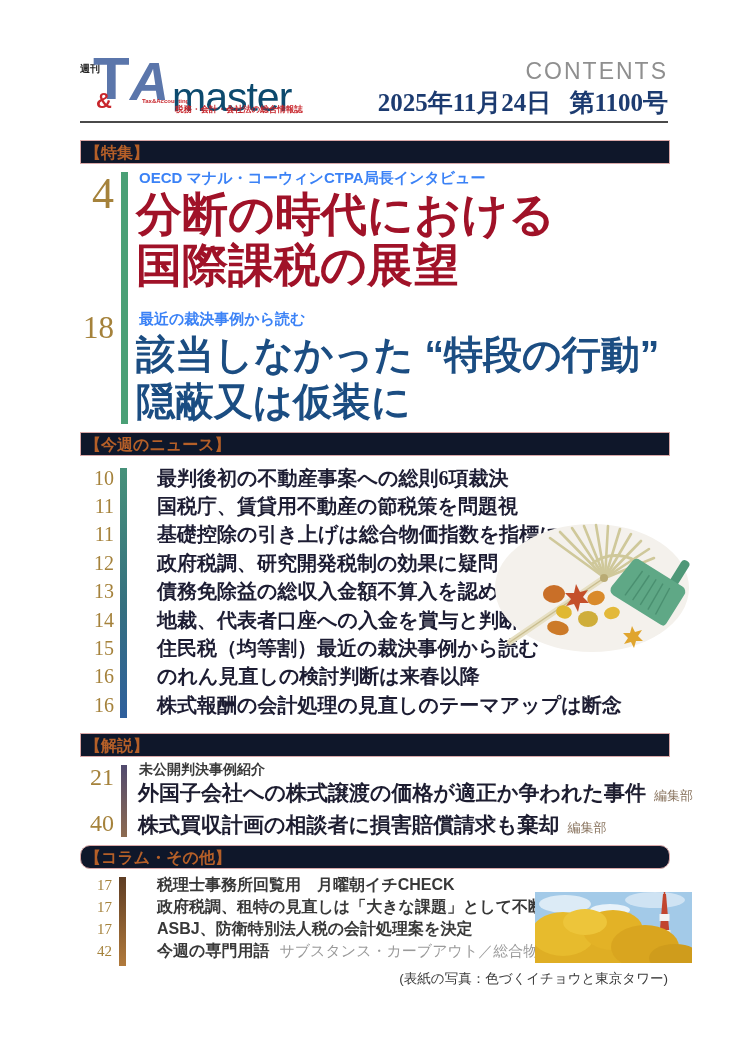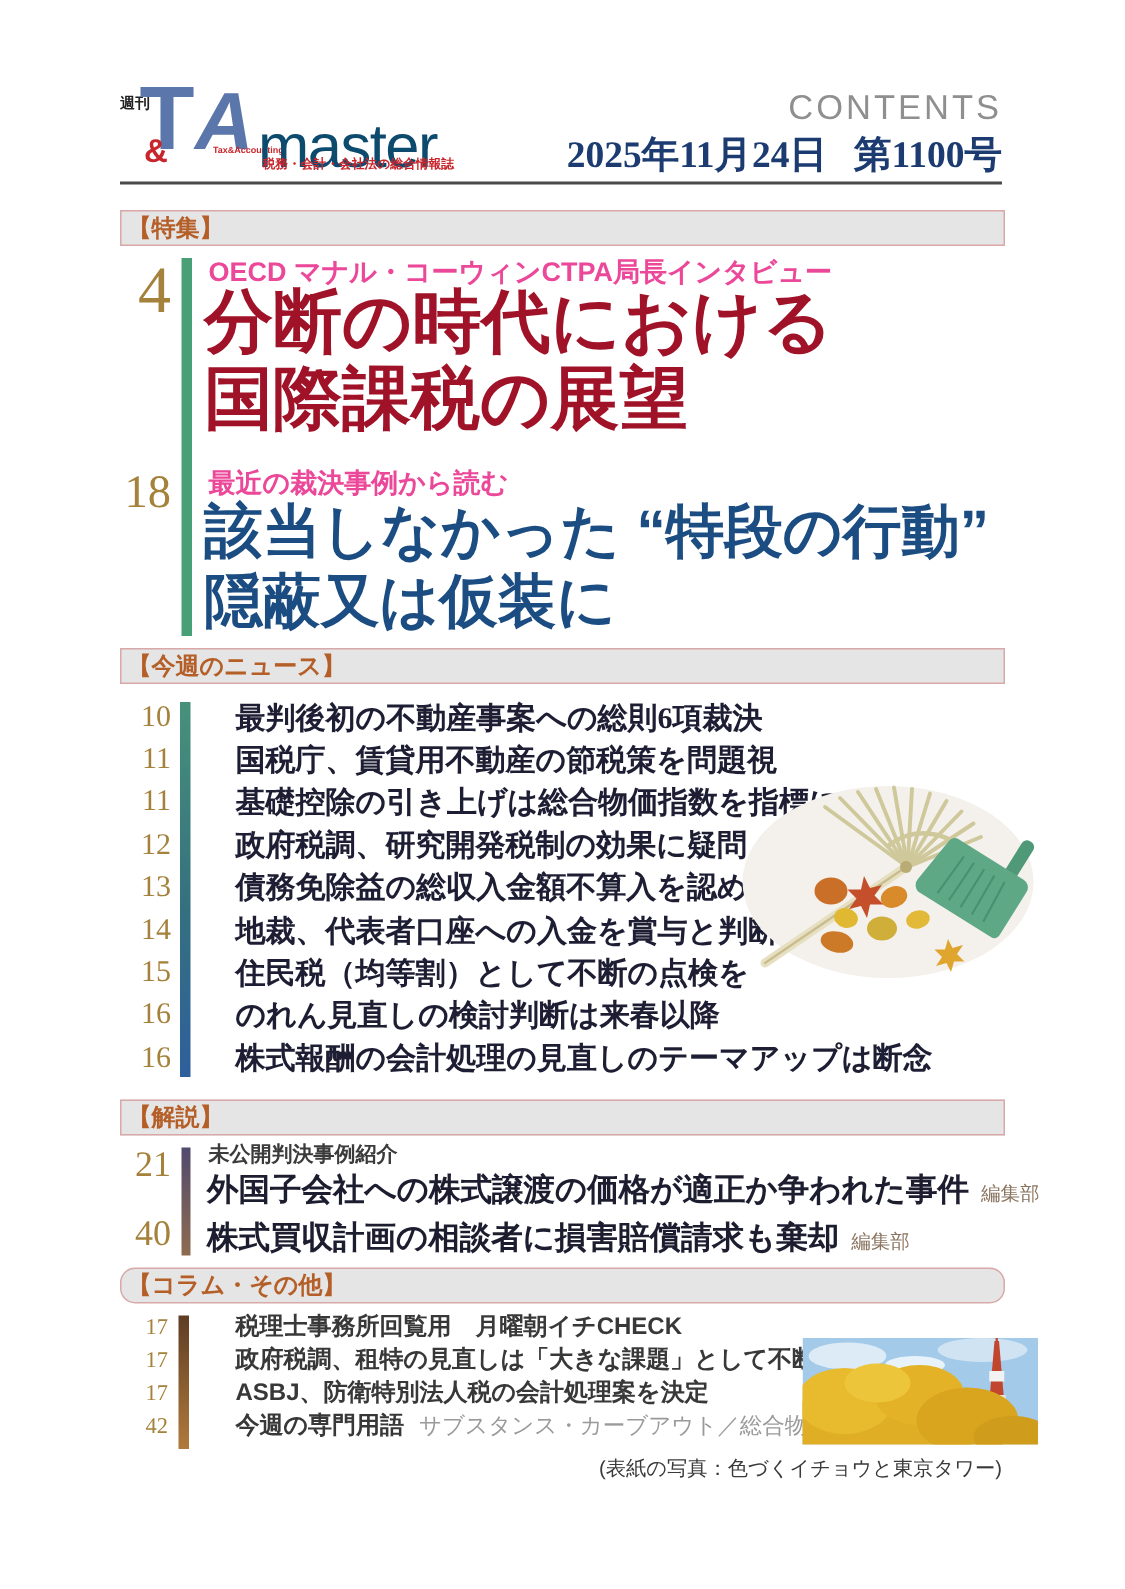--- a/index.html
+++ b/index.html
@@ -20,35 +20,35 @@
   .logo .master{position:absolute;left:92px;top:18px;font-size:41px;font-weight:normal;color:#0c4a6e;letter-spacing:-1px;}
   .logo .subtitle{position:absolute;left:95px;top:48px;font-size:8.5px;font-weight:bold;color:#c8262c;white-space:nowrap;}
   .contents-label{position:absolute;right:82px;top:58px;font-size:23px;color:#8f8f8f;letter-spacing:2px;}
   .issue-line{position:absolute;right:82px;top:86px;font-size:25px;font-weight:bold;color:#1c3b70;}
   .issue-line .no{margin-left:18px;}
   .head-rule{position:absolute;left:80px;top:121px;width:588px;height:2px;background:#4a4a4a;}
 
   
   .secbox{
     position:absolute;left:80px;width:590px;height:24px;
-    border:1px solid #d9a8a8;background:#e5e5e5;
+    border:1px solid #d9a8a8;background:#0f172a;
     font-size:16px;font-weight:bold;color:#b55f28;line-height:24px;padding-left:4px;
     box-sizing:border-box;
   }
   .secbox.feature-h{top:140px;}
   .secbox.news-h{top:432px;}
   .secbox.comm-h{top:733px;}
   .secbox.col-h{top:845px;border-radius:10px;}
 
   
   .feat-bar{position:absolute;left:121px;top:172px;width:7px;height:252px;background:#4aa076;}
   .f-num{position:absolute;left:78px;width:36px;text-align:right;color:#a5823b;}
   .f-num.n1{top:168px;font-size:44px;}
   .f-num.n2{top:310px;font-size:31px;}
-  .f-kicker{position:absolute;left:139px;font-size:18px;font-weight:600;color:#ec4899;white-space:nowrap;}
+  .f-kicker{position:absolute;left:139px;font-size:15px;font-weight:600;color:#3b82f6;white-space:nowrap;}
   .f-kicker.k1{top:169px;}
   .f-kicker.k2{top:310px;}
   .f-title{position:absolute;left:136px;font-weight:bold;white-space:nowrap;}
   .f-title.t1{top:189px;font-size:46px;line-height:51px;color:#a01228;}
   .f-title.t2{top:331px;font-size:39px;line-height:47px;color:#1b4d82;}
 
   
   .news-bar{position:absolute;left:120px;top:468px;width:7px;height:250px;
     background:linear-gradient(180deg,#47917a 0%,#35707f 55%,#2e5f9c 100%);}
   .news-list{position:absolute;left:80px;top:464px;width:560px;}
@@ -142,21 +142,21 @@
     <div class="news-row">
       <span class="pg">13</span>
       <span class="tt">債務免除益の総収入金額不算入を認めず</span>
     </div>
     <div class="news-row">
       <span class="pg">14</span>
       <span class="tt">地裁、代表者口座への入金を賞与と判断</span>
     </div>
     <div class="news-row">
       <span class="pg">15</span>
-      <span class="tt">住民税（均等割）として不断の点検を</span>
+      <span class="tt">住民税（均等割）最近の裁決事例から読む</span>
     </div>
     <div class="news-row">
       <span class="pg">16</span>
       <span class="tt">のれん見直しの検討判断は来春以降</span>
     </div>
     <div class="news-row">
       <span class="pg">16</span>
       <span class="tt">株式報酬の会計処理の見直しのテーマアップは断念</span>
     </div>
   </div>

